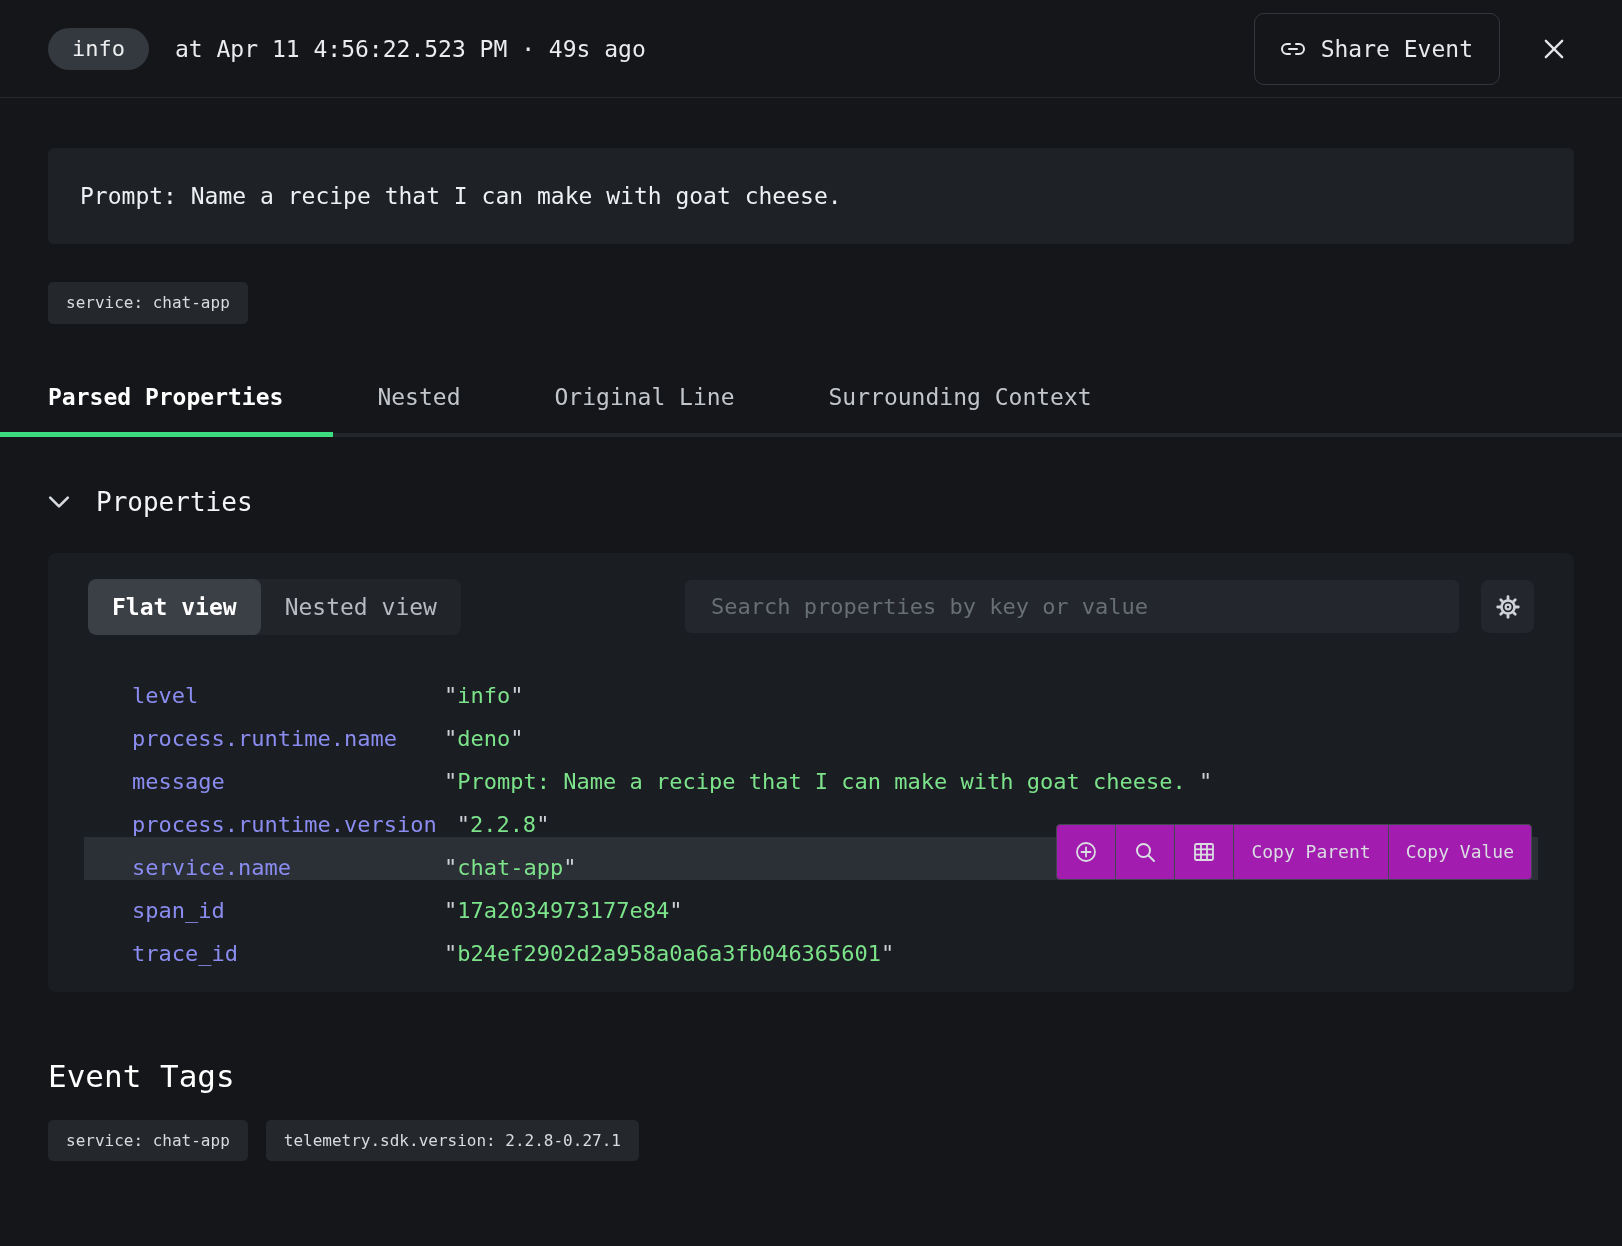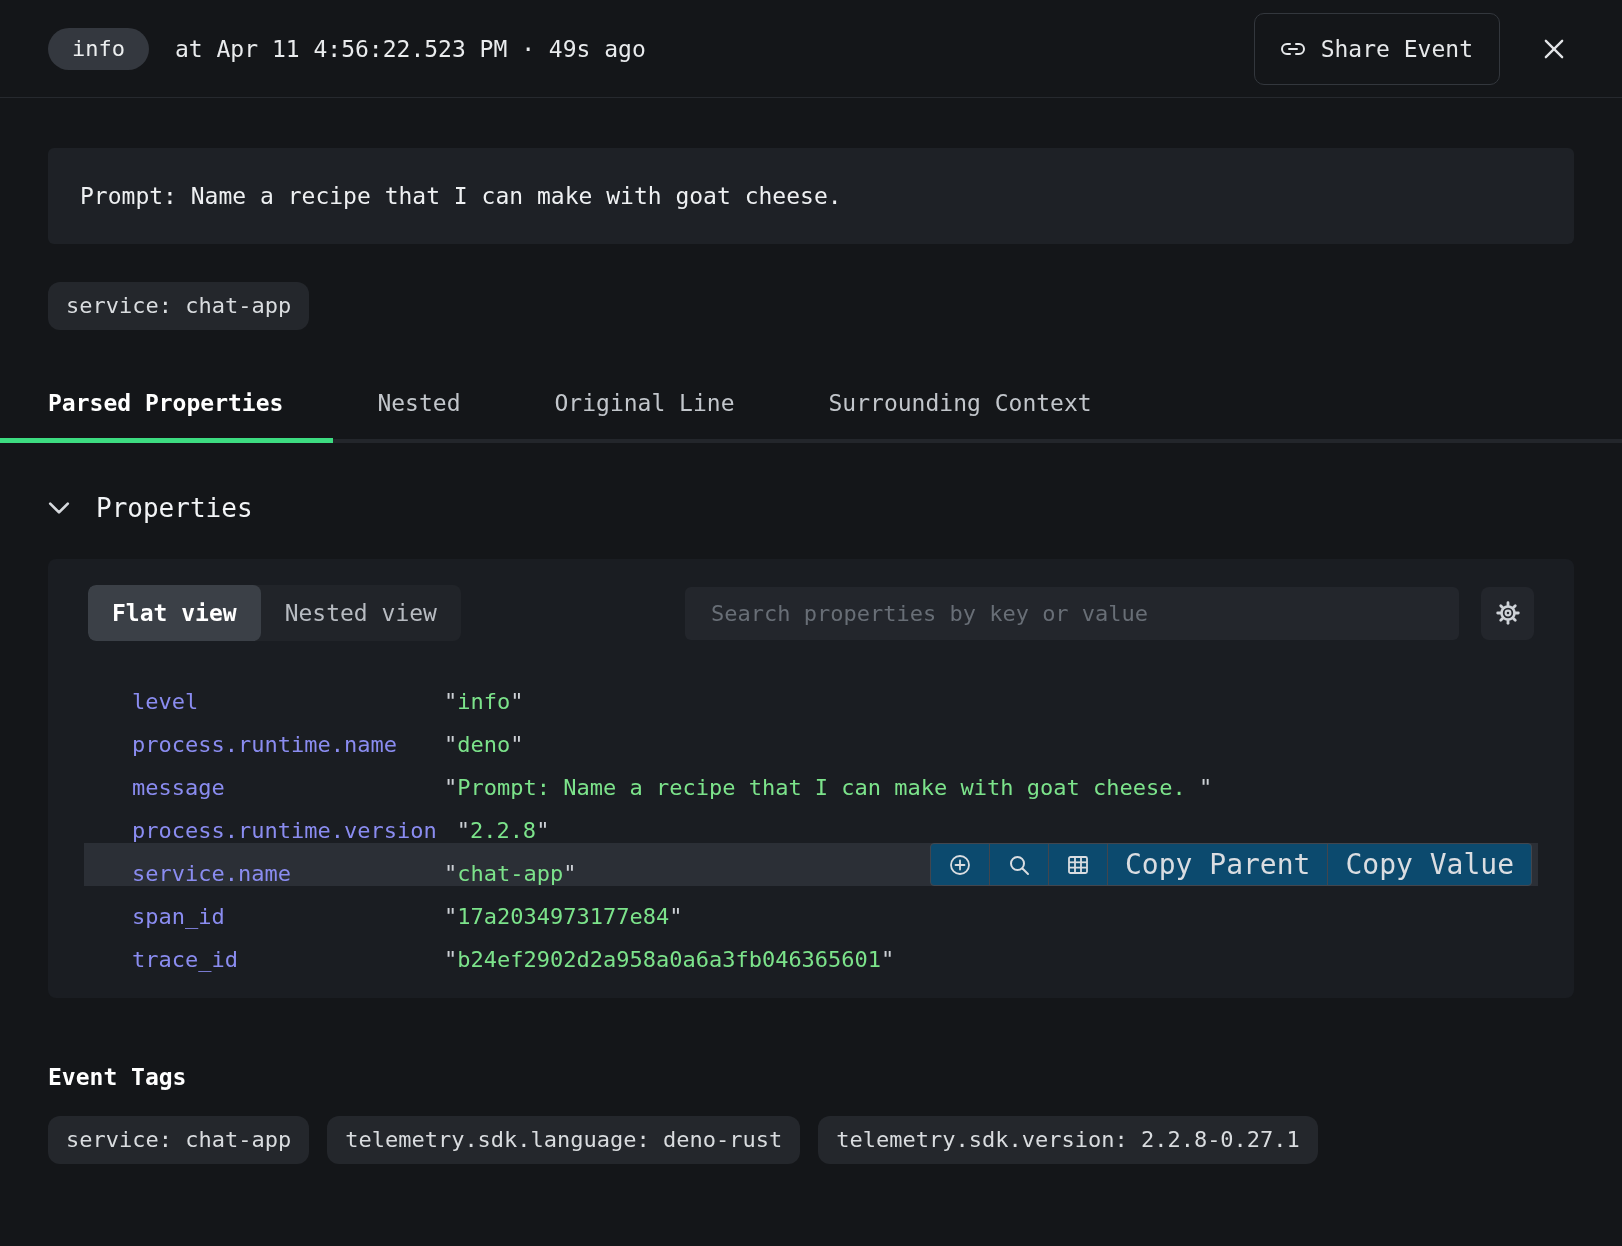--- a/index.html
+++ b/index.html
@@ -35,21 +35,21 @@
   
   .content { padding:0 48px; }
 
   .msg-box {
     margin-top:50px; background:#1e2126; border-radius:6px;
     padding:35px 32px; font-size:23px; color:#eef0f2;
   }
 
   .chip {
     display:inline-block; background:#24272c; color:#d9dcdf;
-    border-radius:12px; padding:12px 18px; font-size:22px; line-height:1.1;
+    border-radius:5px; padding:12px 18px; font-size:16px; line-height:1.1;
   }
   .chip-solo { margin-top:38px; }
 
   
   .tabs { position:relative; display:flex; margin-top:44px;align-items:flex-end; }
   .tabs::after {
     content:""; position:absolute; left:-48px; width:1622px; bottom:0; height:4px;
     background:#23262b;
   }
   .tab {
@@ -93,30 +93,30 @@
   .rows { margin-top:30px; margin-left:-40px; margin-right:-40px; }
   .prow { display:flex; align-items:flex-end; height:43px; padding-left:84px; cursor:default; }
   .pkey { color:#8a8cf0; flex:none; min-width:292px; margin-right:20px; white-space:pre; }
   .pval { color:#7ce38b; white-space:pre; }
   .q { color:#cdd1d6; }
 
   .prow.highlight { background:#2b2f36; margin:0 36px; padding-left:48px; padding-right:6px; }
   .rtool { display:flex; margin-left:auto; }
   .tbtn {
     display:flex; align-items:center; justify-content:center; gap:10px;
-    height:43px; background:#0c4a6e; border:1px solid #42464e; margin-left:-1px;
-    color:#dadde1; font:inherit; font-size:28px; padding:0 17px; cursor:pointer;
+    height:56px; background:#a21caf; border:1px solid #42464e; margin-left:-1px;
+    color:#dadde1; font:inherit; font-size:18px; padding:0 17px; cursor:pointer;
   }
   .tbtn.txt { padding:0 17px; }
   .tbtn:first-child { border-radius:4px 0 0 4px; margin-left:0; }
   .tbtn:last-child { border-radius:0 4px 4px 0; }
 
   
   .tags-sec { margin-top:66px; }
-  .tags-title { font-size:23px; font-weight:bold; color:#ffffff; }
+  .tags-title { font-size:31px; font-weight:normal; color:#ffffff; }
   .tags { margin-top:26px; display:flex; flex-wrap:wrap; gap:14px 18px; max-width:1430px; }
 </style>
 </head>
 <body>
 
 <div>
 
   <header class="hdr">
     <div class="hdr-left">
       <span class="badge">info</span>
@@ -256,19 +256,18 @@
               <span class="pval"><span class="q">"</span>b24ef2902d2a958a0a6a3fb046365601<span class="q">"</span></span>
             </div>
           </div>
       </div>
     </section>
 
     <section class="tags-sec">
       <div class="tags-title">Event Tags</div>
       <div class="tags">
           <span class="chip">service: chat-app</span>
-          <span class="chip">telemetry.sdk.language: deno-rust</span>
           <span class="chip">telemetry.sdk.version: 2.2.8-0.27.1</span>
         </div>
     </section>
 
   </div>
 </div>
 
 </body></html>

